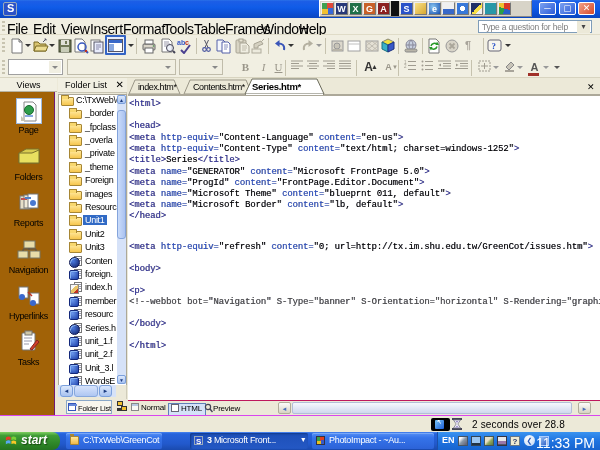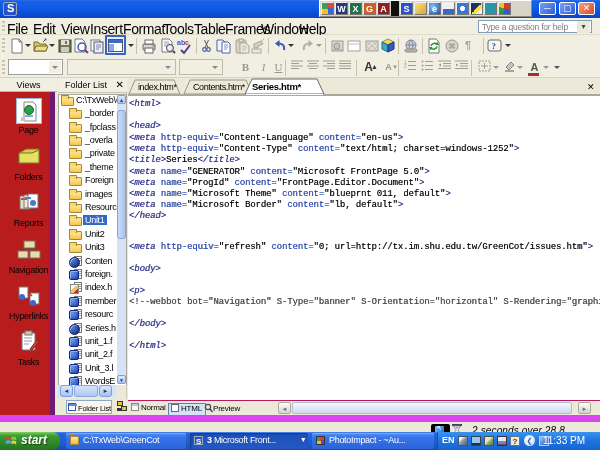--- a/index.html
+++ b/index.html
@@ -42,21 +42,21 @@
 .darr.gray { border-top-color:#999; }
 
 
 .combo { position:absolute; top:2px; height:16px; border:1px solid #c0bcaa; background:#f1efe2; }
 .combo.white { background:#fff; border-color:#a0a0a0; }
 .combo .ca { position:absolute; right:1px; top:1px; bottom:1px; width:12px; background:#f1efe2; }
 .combo .ca:after { content:""; position:absolute; left:3px; top:5px; border-left:3px solid transparent; border-right:3px solid transparent; border-top:3px solid #888; }
 .gbtn { position:absolute; top:3px; width:15px; height:15px; color:#9a968a; font-size:11px; text-align:center; line-height:15px; }
 
 
-#views { position:absolute; top:78px; left:0; width:55px; height:337px; background:#b91c1c; border-right:5px solid #701a75; }
+#views { position:absolute; top:78px; left:0; width:55px; height:337px; background:#a16207; border-right:1px solid #701a75; }
 #views .hdr { position:absolute; top:0; left:0; width:57px; height:14px; background:#f1efe2; border-bottom:1px solid #b8b4a2; font-size:9px; text-align:center; padding-top:2px; }
 .vitem { position:absolute; left:0; width:57px; text-align:center; font-size:9px; letter-spacing:-0.3px; color:#000; }
 .vicon { margin:0 auto 1px; width:26px; height:26px; position:relative; }
 .vsel { border:1px solid #9db9e0; background:#fff; }
 
 #folder { position:absolute; top:78px; left:58px; width:69px; height:337px; background:#ece9d8; border-right:1px solid #cfccba; }
 #folder .hdr { position:absolute; top:0; left:0; width:69px; height:15px; background:#f1efe2; border-bottom:1px solid #c8c4b2; font-size:9px; padding:2px 0 0 7px; }
 #folder .hdr .x { position:absolute; right:3px; top:1px; font-size:10px; color:#000; }
 #flist { position:absolute; top:16px; left:0; width:69px; height:291px; background:#fff; border:1px solid #aca899; border-bottom:none; overflow:hidden; }
 .frow { position:absolute; left:0; height:13px; font-size:9px; letter-spacing:-0.3px; white-space:nowrap; color:#000; }
@@ -76,21 +76,21 @@
 
 #fhs { position:absolute; top:307px; left:0; width:69px; height:12px; background:#d6e2f8; }
 #ftab { position:absolute; top:321px; left:0; width:69px; height:16px; background:#ece9d8; }
 
 
 #doc { position:absolute; top:78px; left:128px; width:472px; height:337px; background:#ece9d8; }
 #doctabs { position:absolute; top:0; left:0; width:472px; height:17px; }
 #code { position:absolute; top:17px; left:0; width:472px; height:305px; background:#fff; border-top:1px solid #aca899;
   font-family:"Liberation Mono", monospace; font-size:9px; letter-spacing:-0.13px; white-space:pre; overflow:hidden; text-shadow:0.35px 0 0 rgba(0,0,30,0.55); }
 #code div { position:absolute; left:1px; height:11px; }
-.tg { color:#33339c;font-style:italic; } .at { color:#2b50c8; } .cm { color:#4a4a4a; }
+.tg { color:#33339c; } .at { color:#2b50c8; } .cm { color:#4a4a4a; }
 #docbot { position:absolute; top:322px; left:0; width:472px; height:15px; background:#ece9d8; border-top:1px solid #be185d; }
 
 
 .bt { position:absolute; top:2px; height:13px; font-size:8px; letter-spacing:-0.2px; color:#000; white-space:nowrap; }
 .bt .bi { display:inline-block; width:8px; height:8px; margin:0 2px 0 0; vertical-align:-1px; }
 .sbtn { position:absolute; top:1px; width:13px; height:12px; background:linear-gradient(to bottom,#fdfdfb,#d7d3c3); border:1px solid #b0ac9a; border-radius:2px; font-size:6px; color:#4a6fb8; text-align:center; line-height:12px; }
 .sthumb { position:absolute; top:1px; height:12px; background:linear-gradient(to bottom,#f6f8fd,#cfd8ee); border:1px solid #b2bed8; border-radius:2px; }
 
 
 #fvs { z-index:5; }
@@ -101,39 +101,39 @@
 #fhs .lt { left:2px; } #fhs .rt { left:41px; }
 #fhs .th { position:absolute; left:16px; top:0; width:24px; height:12px; background:linear-gradient(to bottom,#d8e4fc,#aec6f2); border:1px solid #88a8dc; border-radius:3px; }
 #fhs { width:58px; }
 #ftab .tabbtn { position:absolute; left:8px; top:1px; width:46px; height:14px; background:#f8f6ee; border:1px solid #8aa8c8; font-size:7.5px; letter-spacing:-0.2px; padding:3px 0 0 11px; white-space:nowrap; overflow:hidden; }
 #ftab .tabbtn .ic { position:absolute; left:1px; top:2px; width:8px; height:8px; background:#fff; border:1px solid #3355bb; }
 #ftab .tabbtn .ic:before { content:""; position:absolute; left:0; top:0; width:8px; height:2px; background:#6688d8; }
 #ftab .nv { position:absolute; left:59px; top:2px; width:9px; height:11px; background:transparent; }
 #ftab .nv:before { content:""; position:absolute; left:0px; top:0px; width:4px; height:3px; background:#f0c030; border:1px solid #333; }
 
 
-#status { position:absolute; top:415px; left:0; width:600px; height:26px; background:#ece9d8; border-top:7px solid #d946ef; font-size:10px;font-style:italic; }
+#status { position:absolute; top:415px; left:0; width:600px; height:26px; background:#ece9d8; border-top:1px solid #d946ef; font-size:10px; }
 #status .blackbox { position:absolute; left:431px; top:2px; width:19px; height:13px; background:#000; border-radius:2px; }
 #status .blackbox i { position:absolute; left:4px; top:2px; width:9px; height:9px; background:linear-gradient(135deg,#79c6f8,#1b5cd8); border-radius:1px; }
 #status .blackbox i:after { content:"\2196"; position:absolute; left:1px; top:-2px; color:#fff; font-size:7px; }
 #status .stext { position:absolute; left:472px; top:3px; color:#000; font-size:10px; letter-spacing:0.15px; }
 
 
 #taskbar { position:absolute; top:432px; left:0; width:600px; height:18px;
   background:linear-gradient(to bottom,#4a86f0 0%,#2663dc 10%,#2259cc 65%,#1a4aae 100%);padding-left:15px; }
 #startbtn { position:absolute; left:0; top:0; width:60px; height:18px; border-radius:0 8px 8px 0;
   background:linear-gradient(to bottom,#7fd060 0%,#3f9c36 20%,#2f8829 60%,#25741f 100%); }
 #startbtn .flag { position:absolute; left:6px; top:3px; width:12px; height:12px; }
 #startbtn .txt { position:absolute; left:21px; top:1px; color:#fff; font-size:12px; font-weight:bold; font-style:italic; text-shadow:1px 1px 1px #1a4a12; }
 .taskbtn { position:absolute; top:1px; height:16px; border-radius:2px; font-size:9px; letter-spacing:-0.3px; color:#fff; overflow:hidden; white-space:nowrap;
   background:linear-gradient(to bottom,#558ff5 0%,#3573ea 30%,#2c63d8 100%); box-shadow:inset 0 1px 0 #79a8f8; }
 .taskbtn.pressed { background:linear-gradient(to bottom,#1d50b8 0%,#2458c4 100%); box-shadow:inset 1px 1px 2px #123a8a; }
 #tray { position:absolute; right:0; top:0; width:163px; height:18px;
   background:linear-gradient(to bottom,#3a93f0 0%,#1e73e0 50%,#1764cf 100%); border-left:1px solid #1b50a8; }
-#tray .time { position:absolute; right:15px; top:3px; color:#fff; font-size:10px; }
+#tray .time { position:absolute; right:5px; top:3px; color:#fff; font-size:14px; }
 #tray .ten { position:absolute; left:4px; top:3px; color:#fff; font-size:9px; font-weight:bold; }
 #tray .ti { position:absolute; top:4px; width:10px; height:10px; }
 #tray .tchev { position:absolute; left:86px; top:3px; width:11px; height:11px; background:radial-gradient(circle at 40% 35%,#fff,#bcd4f4); border-radius:50%; color:#2858b8; font-size:7px; text-align:center; line-height:11px; }
 .taskbtn .tbico { position:absolute; left:4px; top:3px; width:9px; height:9px; }
 .taskbtn .tbtxt { position:absolute; left:17px; top:2px; }
 .taskbtn .tgrp { position:absolute; right:3px; top:2px; font-size:8px; }
 #startbtn .flag { position:absolute; left:5px; top:2px; }
 #ftab .nv:after { content:""; position:absolute; left:4px; top:5px; width:4px; height:3px; background:#f0c030; border:1px solid #333; box-shadow:-5px 1px 0 -1px #333; }
 </style>
 </head>
@@ -670,21 +670,21 @@
   <div id="taskbar">
     <div id="startbtn">
       <svg class="flag" width="14" height="14" viewBox="0 0 14 14">
         <path d="M1,4 C3,2.5 5,2.5 6.5,3.5 L6.5,7 C5,6 3,6 1,7.5 Z" fill="#e83a2a"></path>
         <path d="M7.5,3.7 C9,2.7 11,2.7 13,4.2 L13,7.7 C11,6.2 9,6.2 7.5,7.2 Z" fill="#7ad038"></path>
         <path d="M1,8.5 C3,7 5,7 6.5,8 L6.5,11.5 C5,10.5 3,10.5 1,12 Z" fill="#58a8f0"></path>
         <path d="M7.5,8.2 C9,7.2 11,7.2 13,8.7 L13,12.2 C11,10.7 9,10.7 7.5,11.7 Z" fill="#f8c828"></path>
       </svg>
       <span class="txt">start</span>
     </div>
-    <div class="taskbtn" style="left:66px; width:120px;">
+    <div class="taskbtn" style="left:66px; width:96px;">
         <span class="tbico" style="background:linear-gradient(to bottom,#ffe89c,#f0b848);border:1px solid #a88634;border-radius:1px 1px 0 0;">
           <i style="position:absolute;left:-1px;top:-3px;width:4px;height:2px;background:#f8d870;border:1px solid #a88634;"></i>
         </span>
         <span class="tbtxt">C:\TxWeb\GreenCot</span>
       </div>
     <div class="taskbtn pressed" style="left:190px; width:118px;">
         <span class="tbico" style="background:#2a52c8;border:1px solid #9ab;color:#fff;font-size:8px;font-weight:bold;text-align:center;line-height:9px;">S</span>
         <span class="tbtxt"><b>3</b> Microsoft Front...</span>
         <span class="tgrp">▾</span>
       </div>

